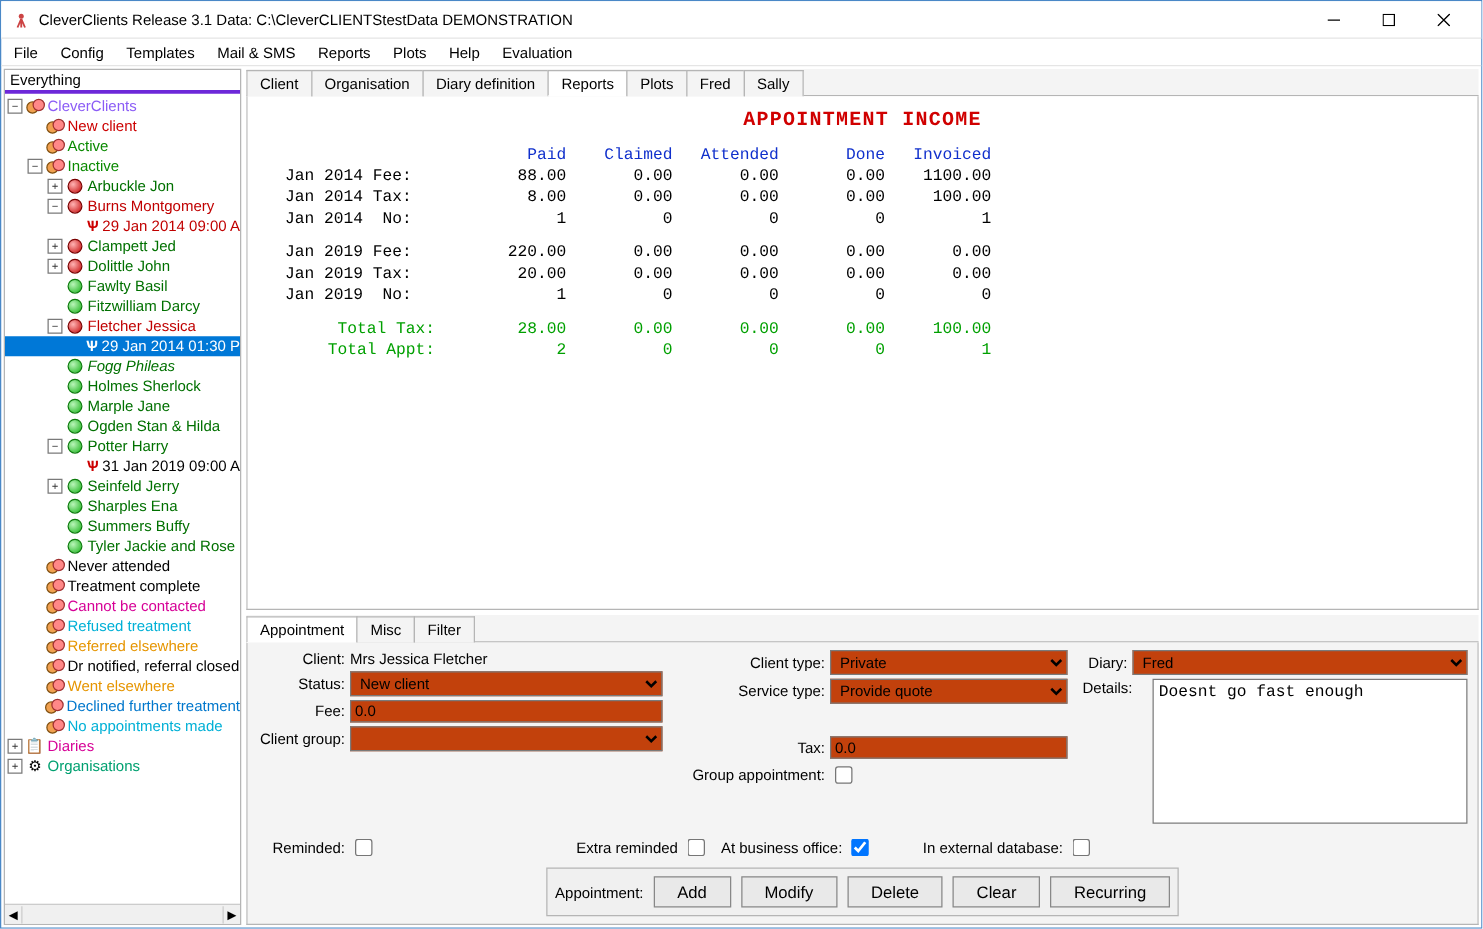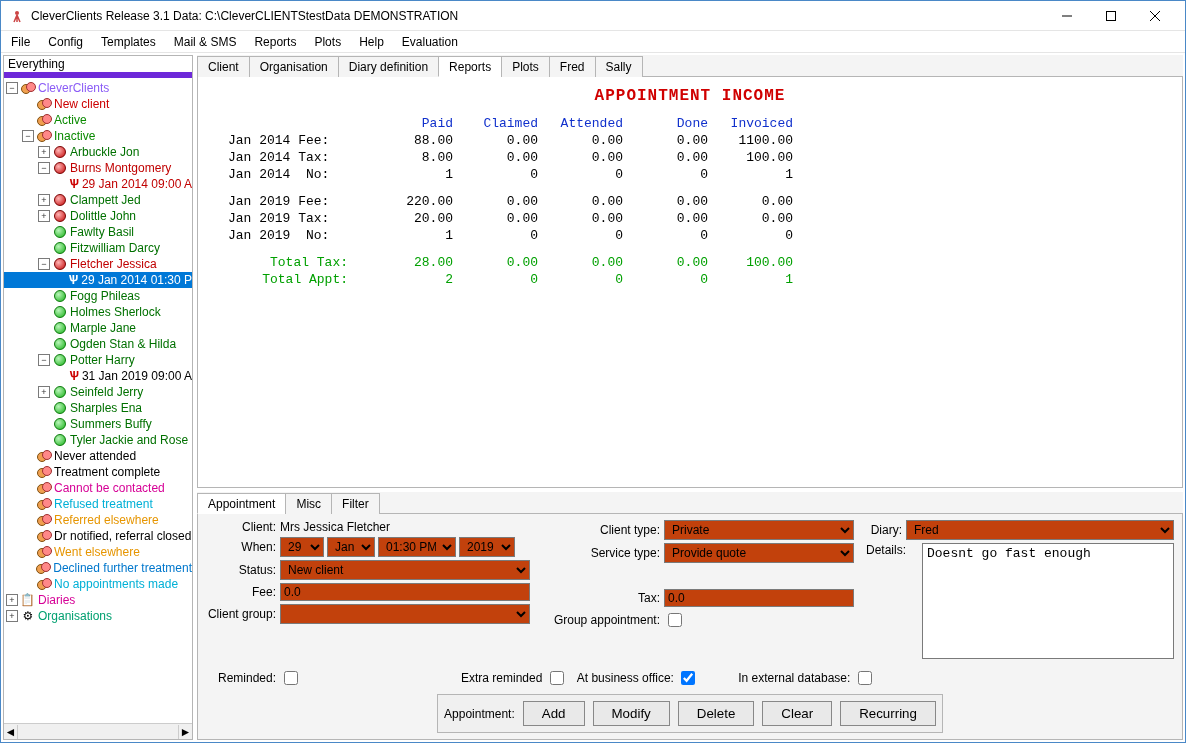--- a/index.html
+++ b/index.html
@@ -8,21 +8,21 @@
   .titlebar { height:30px; background:#fff; display:flex; align-items:center; padding:0 8px; border-bottom:1px solid #e5e5e5;}
   .titlebar .logo { width:16px; height:16px; margin-right:6px; }
   .titlebar .title { flex:1; }
   .winbtns { display:flex; }
   .winbtn { width:44px; height:28px; display:flex; align-items:center; justify-content:center; }
   .winbtn svg { stroke:#000; stroke-width:1; fill:none; }
   .menubar { height:22px; display:flex; align-items:center; padding:0 6px; gap:10px; border-bottom:1px solid #e5e5e5;}
   .menubar span { padding:2px 4px; }
   .body { flex:1; display:flex; overflow:hidden; }
   .sidebar { width:190px; border:1px solid #b5b5b5; display:flex; flex-direction:column; margin:2px; overflow:hidden;}
-  .sidebar .sidehdr { font-size:12px; padding:1px 4px; border-bottom:6px solid #6d28d9;}
+  .sidebar .sidehdr { font-size:12px; padding:1px 4px; border-bottom:3px solid #6d28d9;}
   .tree { flex:1; overflow:auto; padding:2px 0;}
   .tnode { display:flex; align-items:center; height:16px; white-space:nowrap; }
   .exp { width:12px; height:12px; border:1px solid #7a7a7a; font-size:9px; line-height:10px; text-align:center; margin-right:3px; color:#333; background:#fff;}
   .exp.blank { border:none; background:none;}
   .ticon { width:14px; height:14px; margin-right:3px; display:inline-flex; align-items:center; justify-content:center;}
   .circ { width:12px; height:12px; border-radius:50%; border:1px solid #555; }
   .circ.green { background: radial-gradient(circle at 35% 35%, #b9f5b9, #19b219); border-color:#0a7a0a;}
   .circ.red { background: radial-gradient(circle at 35% 35%, #ffb3b3, #c40808); border-color:#7a0000;}
   .sidebar .hscroll { height:16px; background:#f0f0f0; border-top:1px solid #ccc; display:flex; align-items:center;}
   .main { flex:1; display:flex; flex-direction:column; margin:2px; overflow:hidden;}
@@ -183,21 +183,21 @@
             <span class="ticon">
               <span class="circ red"></span>
             </span>
             <span style="color:#c00000">Fletcher Jessica</span>
           </div>
         <div class="tnode" style="padding-left:54px;background:#0078d7;color:#fff;">
             <span class="exp blank"></span>
             <span class="ticon redfork" style="color:#fff">Ѱ</span>
             <span>29 Jan 2014 01:30 P</span>
           </div>
-        <div class="tnode" style="padding-left:34px;">
+        <div class="tnode" style="padding-left:34px;font-style:italic;">
             <span class="exp blank"></span>
             <span class="ticon">
               <span class="circ green"></span>
             </span>
             <span style="color:#007000">Fogg Phileas</span>
           </div>
         <div class="tnode" style="padding-left:34px;">
             <span class="exp blank"></span>
             <span class="ticon">
               <span class="circ green"></span>
@@ -446,27 +446,20 @@
       <div class="form">
 
         <div style="display:flex;">
 
           <div style="flex:0 0 340px;">
             <div class="row">
                 <div class="lblcol" style="width:74px;">Client:</div>
                 <div>Mrs Jessica Fletcher</div>
               </div>
             <div class="row">
-                <div class="lblcol" style="width:74px;">When:</div>
-              <select style="width:44px"><option>29</option></select>
-              <select style="width:48px;margin-left:3px"><option>Jan</option></select>
-              <select style="width:78px;margin-left:3px"><option>01:30 PM</option></select>
-              <select style="width:56px;margin-left:3px"><option>2019</option></select>
-            </div>
-            <div class="row">
                 <div class="lblcol" style="width:74px;">Status:</div>
                 <select style="width:250px"><option>New client</option></select>
               </div>
             <div class="row">
                 <div class="lblcol" style="width:74px;">Fee:</div>
                 <input type="text" style="width: 250px;" value="0.0">
               </div>
             <div class="row">
                 <div class="lblcol" style="width:74px;">Client group:</div>
                 <select style="width:250px"><option></option></select>

